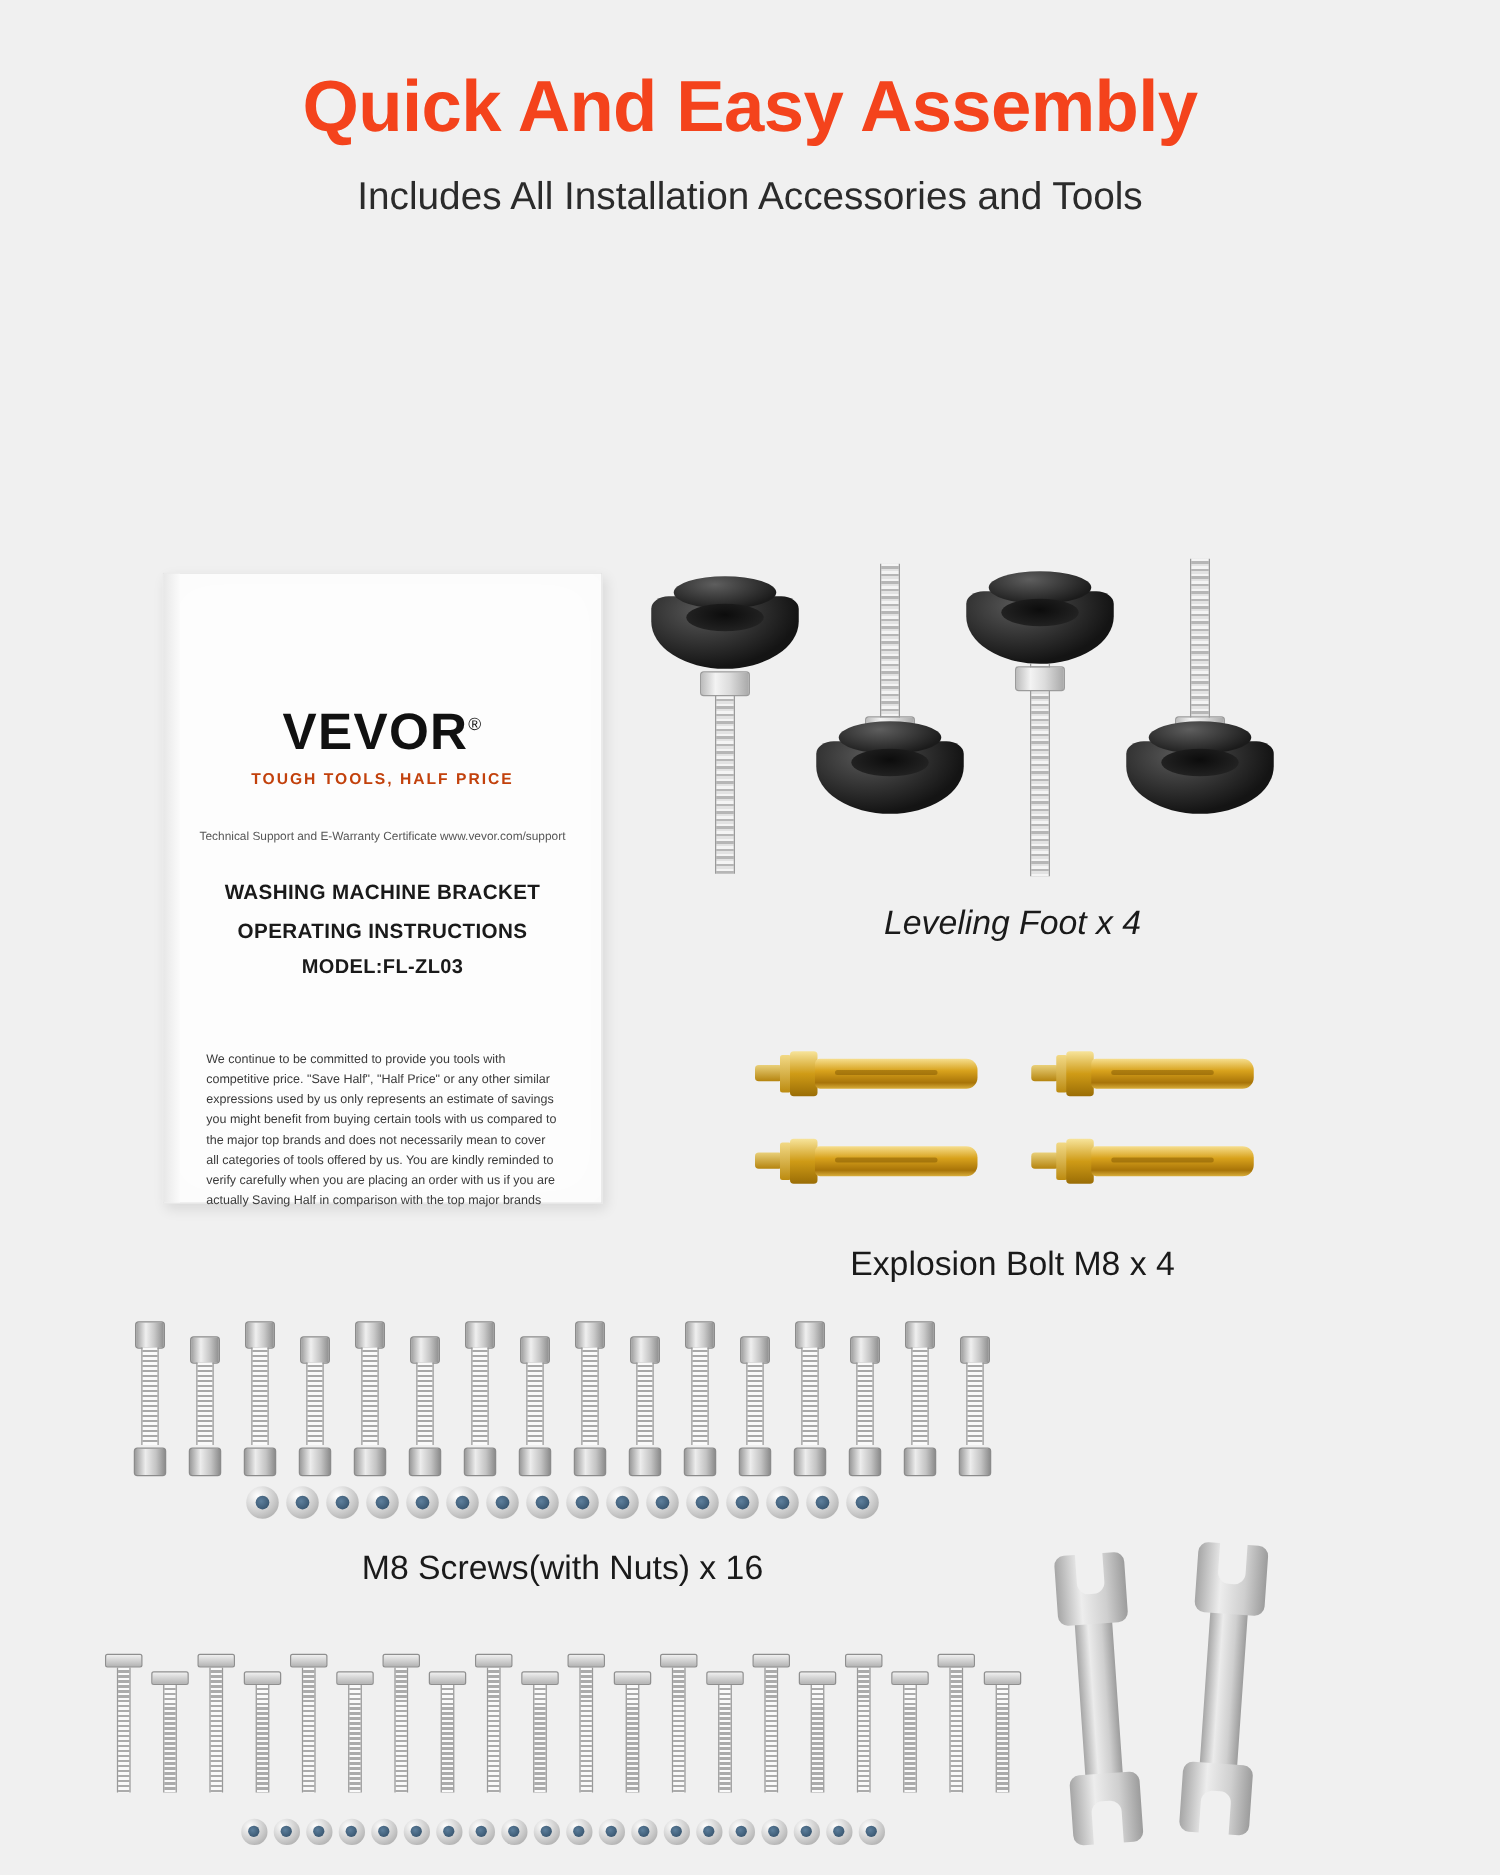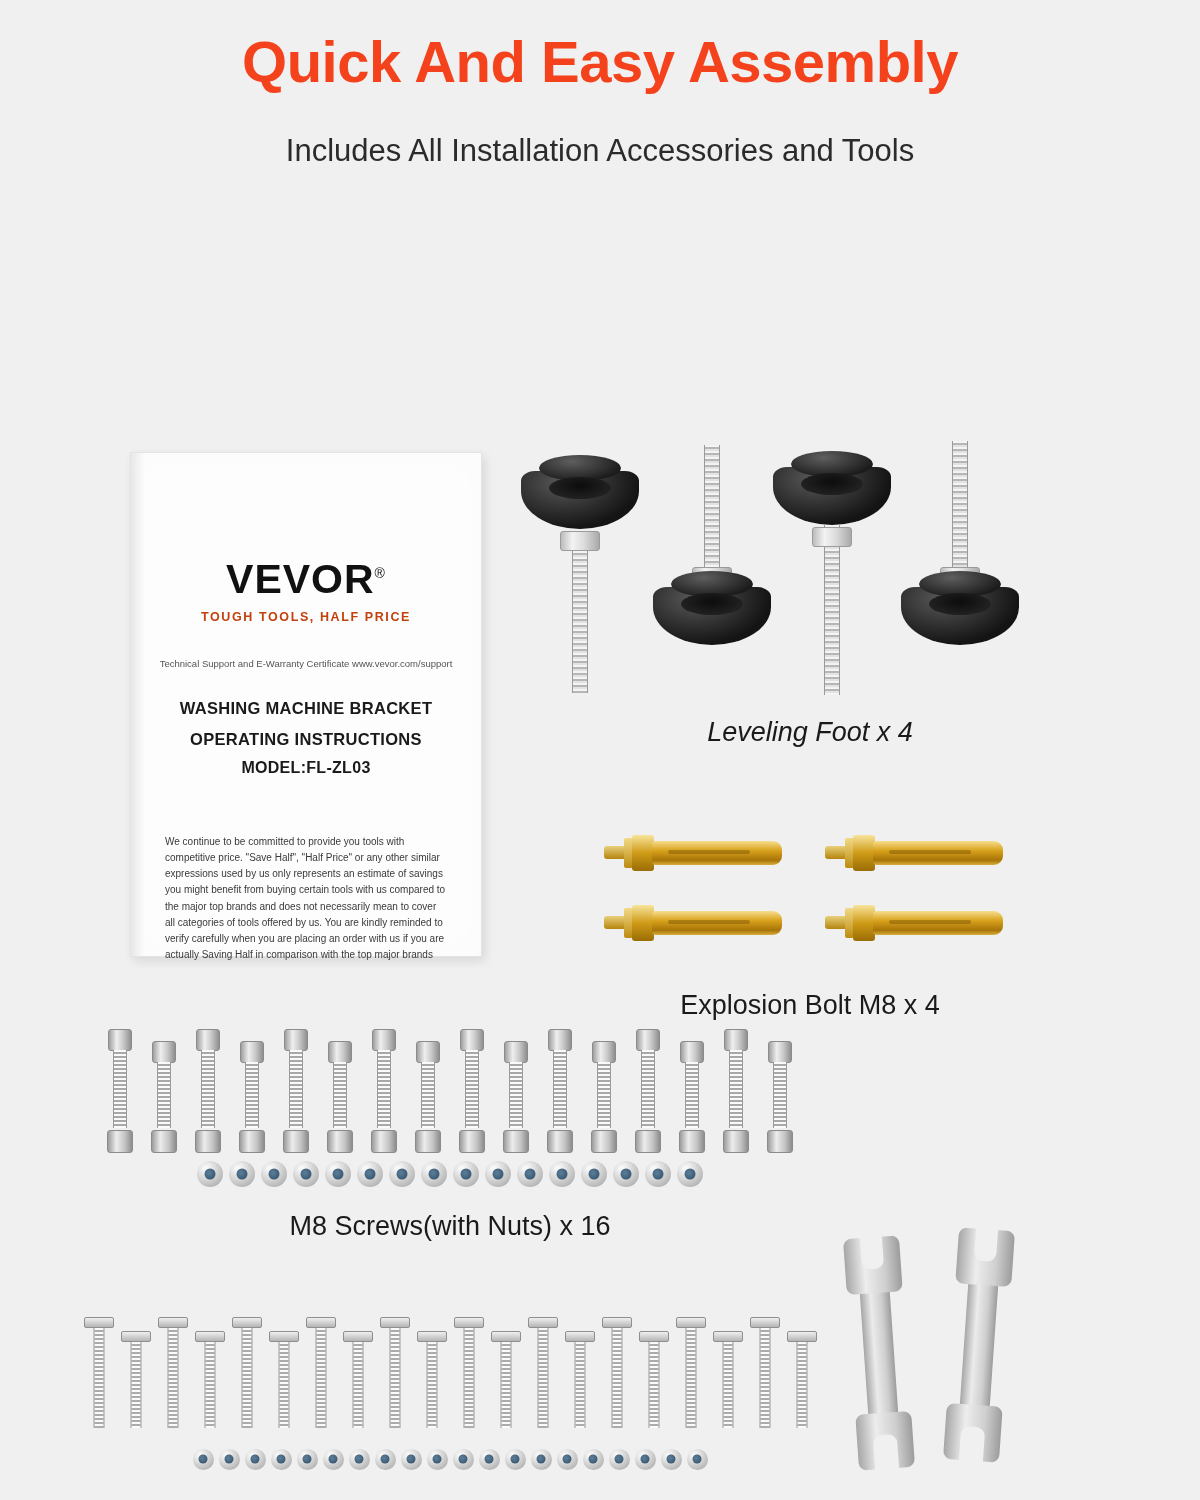--- a/index.html
+++ b/index.html
@@ -8,33 +8,33 @@
     width: 1200px;
     height: 1500px;
     background: #f0f0f0;
     font-family: "Liberation Sans", sans-serif;
     color: #1a1a1a;
     overflow: hidden;
     position: relative;
   }
 
   
-  .header { padding-top: 32px; text-align: center; }
+  .header { padding-top: 56px; text-align: center; }
   .title {
     font-size: 58px;
     font-weight: bold;
     color: #f4431c;
     letter-spacing: -0.5px;
     line-height: 1.05;
     margin: 0;
   }
   .subtitle {
     font-size: 31px;
     color: #2b2b2b;
-    margin: 40px 0 0 0;
+    margin: 22px 0 0 0;
     font-weight: normal;
   }
 
   
   .board { position: relative; width: 1052px; height: 1290px; }
 
   .cell-caption {
     font-size: 27px;
     text-align: center;
     color: #1a1a1a;
@@ -204,21 +204,21 @@
   .bolt .tip {
     position: absolute;
     left: 4px; top: 17px;
     width: 22px; height: 13px;
     background: linear-gradient(to bottom,#e9d07a,#b5840e);
     border-radius: 3px;
   }
   .bolts-caption { margin-top: 43px; }
 
   
-  .m8-wrap { position: absolute; left: 80px; top: 860px; width: 740px; }
+  .m8-wrap { position: absolute; left: 80px; top: 882px; width: 740px; }
   .m6-wrap { position: absolute; left: 80px; top: 1148px; width: 740px; }
 
   .screw-row { display: flex; justify-content: center; align-items: flex-end; }
   .screw { position: relative; }
 
   
   .m8 { width: 44px; height: 124px; }
   .m8 .head {
     position: absolute; left: 50%; transform: translateX(-50%);
     top: 0; width: 24px; height: 22px;

